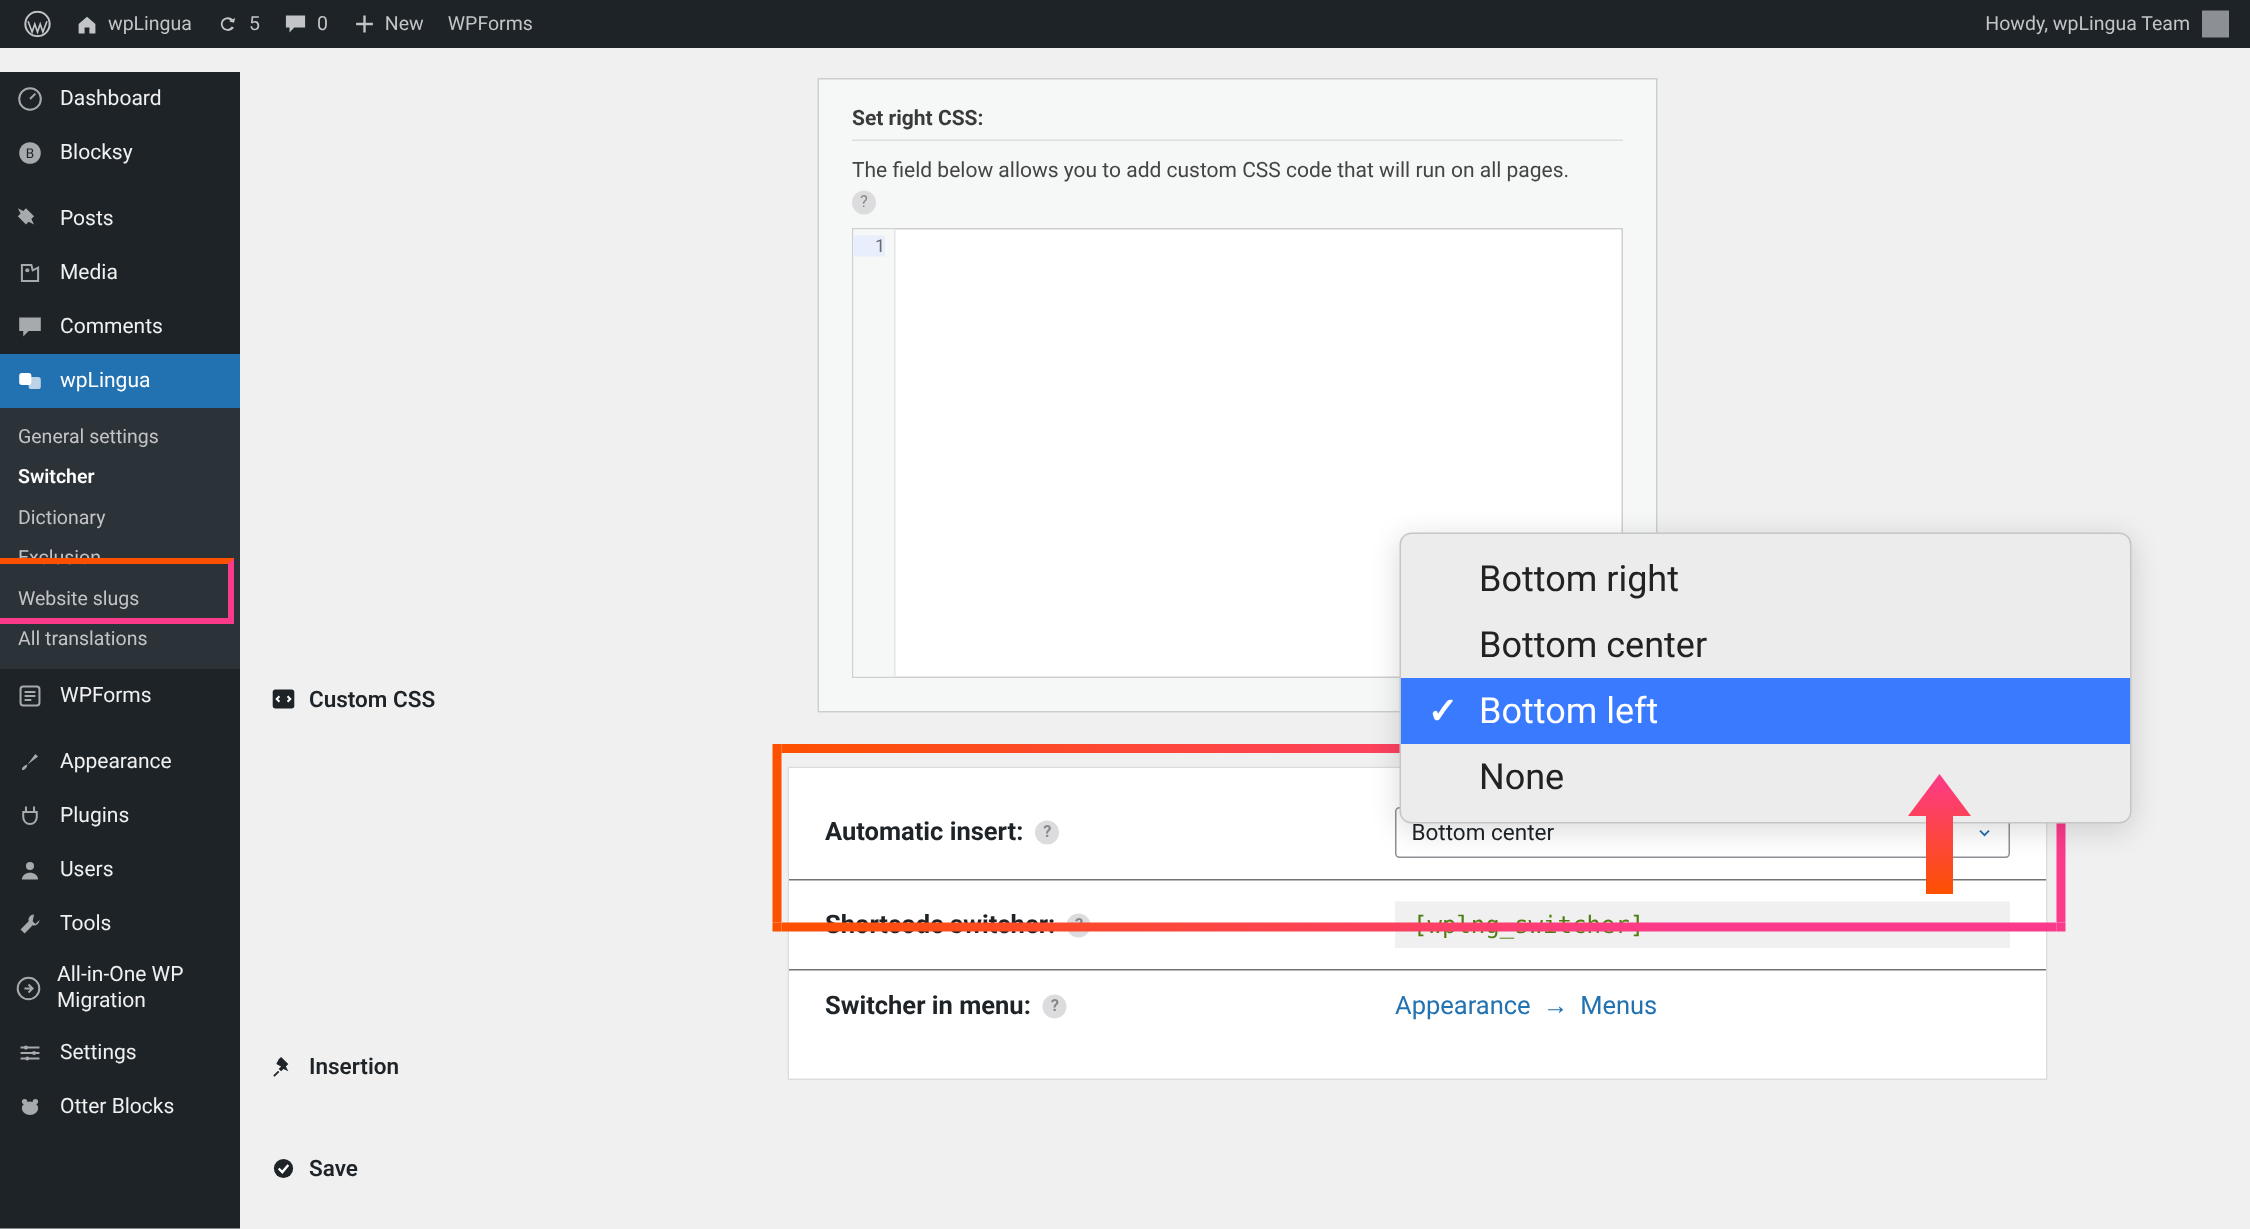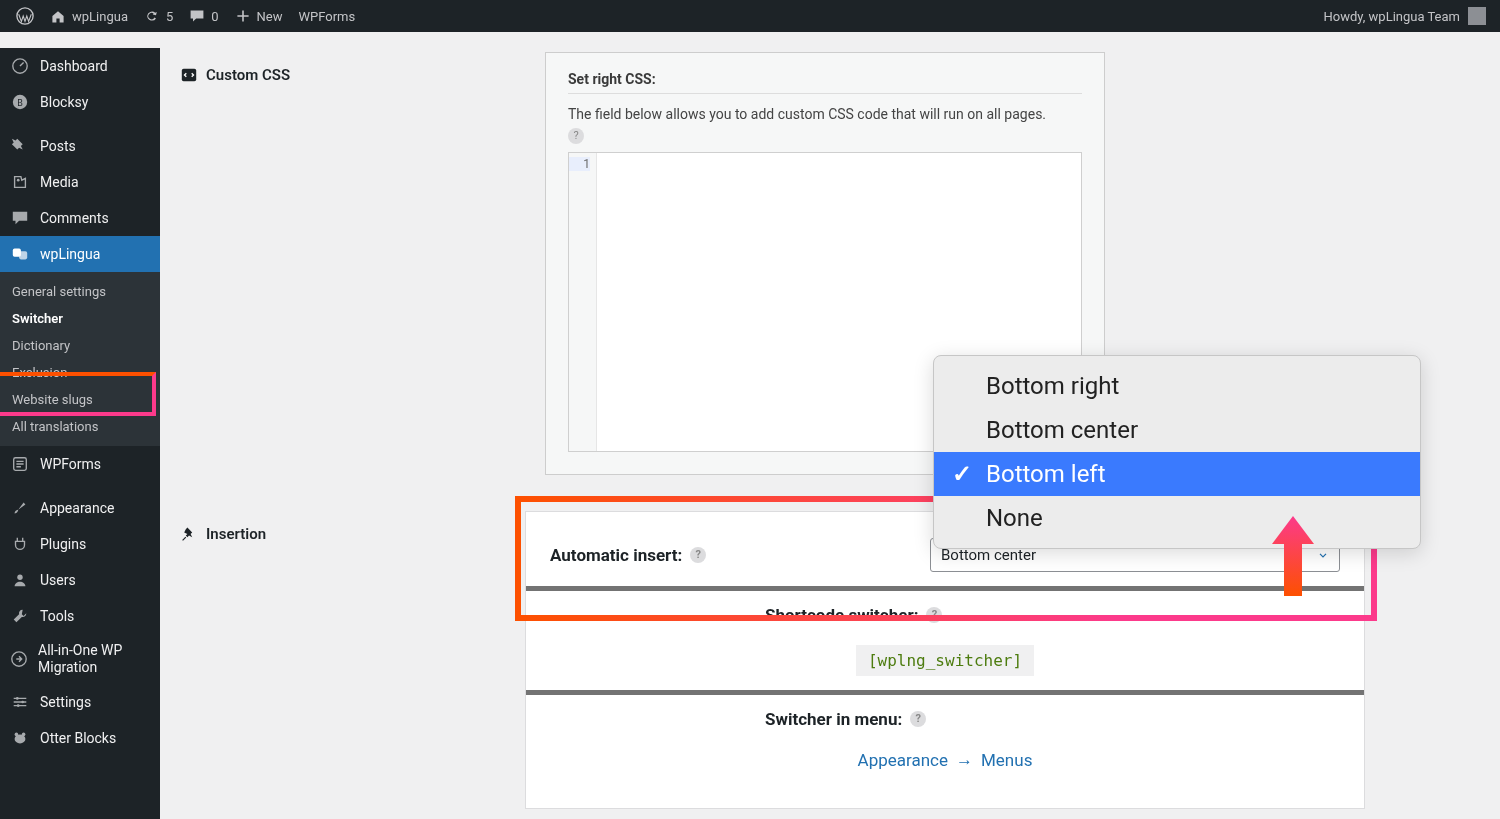--- a/index.html
+++ b/index.html
@@ -94,21 +94,21 @@
 
   
   .content {
     position: absolute;
     left: 160px; top: 32px;
     right: 0; bottom: 0;
     padding: 20px 20px 20px 20px;
     overflow: hidden;
   }
   .row { display:flex; margin-bottom: 36px; }
-  .row-label-col { width: 365px; display:flex; align-items:flex-start; gap:8px; padding-top:0;margin-top:14px;}
+  .row-label-col { width: 365px; display:flex; align-items:flex-end; gap:8px; padding-top:0;margin-top:14px;}
   .row-label-col .icon-sq { width:18px;height:18px;display:flex;align-items:center;justify-content:center;}
   .row-label { font-size:15px; font-weight:600; color:#1d2327;}
   .row-body { flex:1; }
 
   .css-box {
     border:1px solid #cdcdcd;
     background:#f6f7f7;
     padding: 18px 22px 22px 22px;
     max-width: 560px;
   }
@@ -134,21 +134,21 @@
     position:relative;
   }
   .insert-highlight {
     position:absolute;
     left:-11px; top:-16px; width:862px; height:125px;
     border:6px solid;
     border-image: linear-gradient(90deg,#fd5000 0%, #fc3a8b 70%, #fc3a8b 100%) 1;
     pointer-events:none;
   }
   .insert-row { display:flex; align-items:center; padding: 14px 24px; gap:20px;}
-  .insert-row + .insert-row { border-top:5px solid #737373;flex-direction:column;}
+  .insert-row + .insert-row { border-top:1px solid #737373;}
   .insert-label { font-size:17px; font-weight:700; color:#1d2327; display:flex; align-items:center; gap:8px; width:360px;}
   .insert-control { flex:1; }
   .select-wrap {
     border:1px solid #8c8f94;
     background:#fff;
     height:34px;
     display:flex; align-items:center; justify-content:space-between;
     padding:0 10px;
     font-size:15px;
     border-radius:3px;

